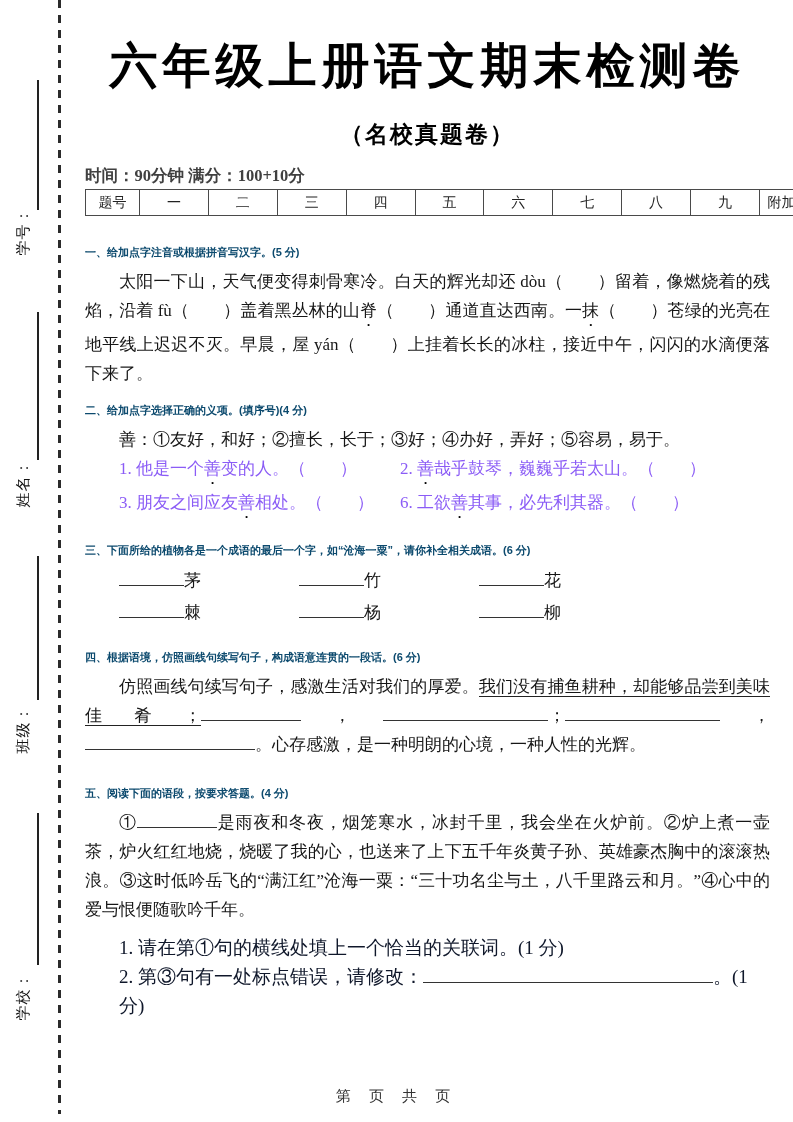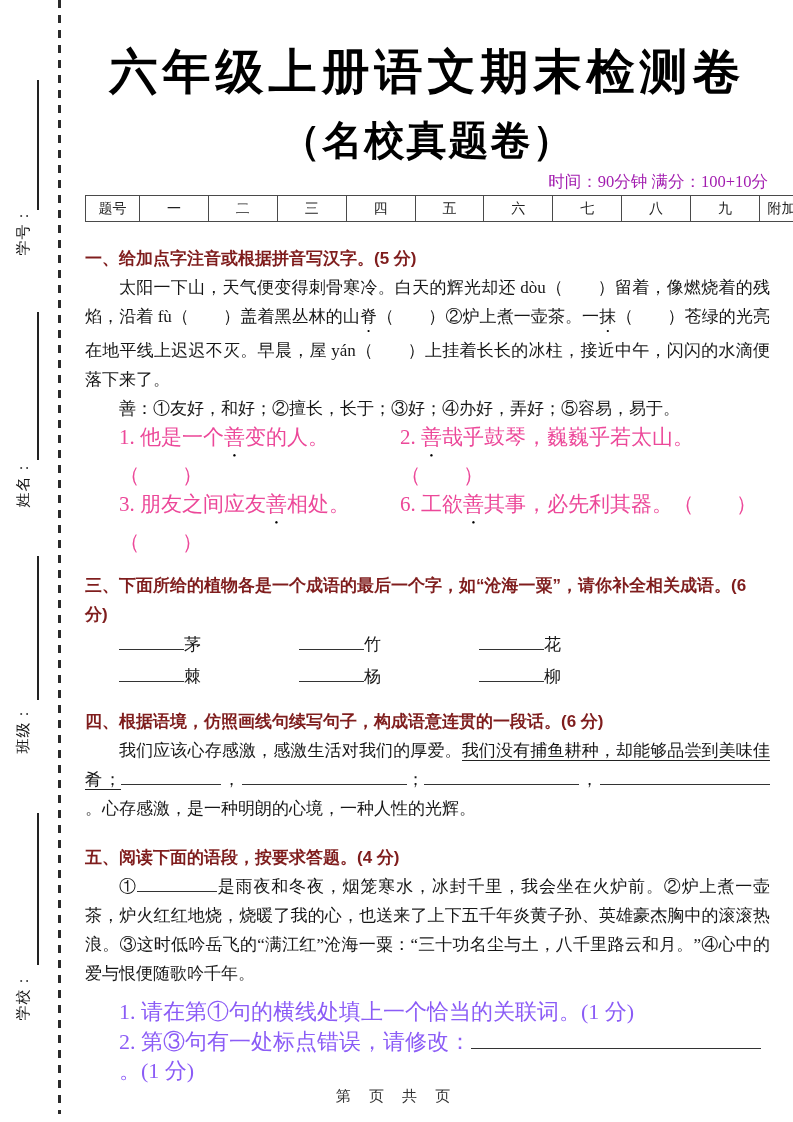--- a/index.html
+++ b/index.html
@@ -27,68 +27,68 @@
     position:absolute;left:-8px;width:62px;text-align:center;
     font-size:15px;color:#111;letter-spacing:1px;
     transform:rotate(-90deg);
     font-family:"Liberation Serif","DejaVu Serif",serif;
   }
   .sl-1{top:222px;}
   .sl-2{top:474px;}
   .sl-3{top:720px;}
   .sl-4{top:987px;}
   
-  .main{position:absolute;left:85px;top:12px;width:685px;}
+  .main{position:absolute;left:85px;top:6px;width:685px;}
   .exam-title{
     margin:30px 0 0 0;text-align:center;
     font-family:"Liberation Sans","DejaVu Sans",sans-serif;
     font-weight:bold;font-size:48px;line-height:60px;letter-spacing:5px;color:#000;
   }
   .exam-subtitle{
     margin:12px 0 0 0;text-align:center;
     font-family:"Liberation Sans","DejaVu Sans",sans-serif;
-    font-weight:bold;font-size:40px;line-height:52px;letter-spacing:2px;color:#000;
+    font-weight:bold;font-size:23px;line-height:52px;letter-spacing:2px;color:#000;
   }
   .exam-meta{
-    margin:4px 2px 0 0;text-align:right;
-    font-size:16.5px;line-height:24px;font-weight:400;color:#a21caf;
+    margin:4px 2px 0 0;text-align:left;
+    font-size:16.5px;line-height:24px;font-weight:700;color:#404040;
   }
   
   table.score{border-collapse:collapse;width:785px;table-layout:fixed;margin-top:1px;}
   table.score td{
     border:1px solid #4a4a4a;height:25px;text-align:center;
     font-size:14px;color:#222;padding:0;
   }
   table.score col.c-first{width:54px;}
   table.score col.c-extra{width:58px;}
   table.score col.c-total{width:52px;}
   
   .q-heading{
     font-family:"Liberation Sans","DejaVu Sans",sans-serif;
-    font-weight:bold;font-size:17px;line-height:29px;color:#7f1d1d;
+    font-weight:bold;font-size:11px;line-height:29px;color:#0c4a6e;
     margin:0;
   }
   .mt-q1{margin-top:22px;}
   .mt-q2{margin-top:8px;}
   .mt-q3{margin-top:14px;}
   .mt-q4{margin-top:14px;}
   .mt-q5{margin-top:20px;}
   .q-para{margin:0;font-size:17px;line-height:29px;text-indent:2em;text-align:justify;color:#161616;}
   .q-line{margin:0;font-size:17px;line-height:29px;padding-left:34px;color:#161616;}
-  .two-col{display:flex;padding-left:34px;font-size:21px;line-height:29px;color:#ec4899;}
+  .two-col{display:flex;padding-left:34px;font-size:17px;line-height:29px;color:#8b5cf6;}
   .two-col .col-l{width:281px;flex:none;}
   .two-col .col-r{flex:1;font-family:Liberation Serif, serif;}
   .u-dot{text-emphasis:filled dot #000;text-emphasis-position:under right;-webkit-text-emphasis:filled dot #000;-webkit-text-emphasis-position:under;}
   .ul-seg{border-bottom:1.5px solid #222;}
   .blank{display:inline-block;border-bottom:1.5px solid #333;height:1em;vertical-align:baseline;}
   .w80{width:80px;}.w100{width:100px;}.w165{width:165px;}.w155{width:155px;}.w170{width:170px;}.w290{width:290px;}
   .plant-row{display:flex;padding-left:34px;font-size:17px;line-height:32px;color:#161616;}
   .plant-item{display:inline-flex;align-items:baseline;margin-right:98px;}
   .plant-item .blank{width:65px;}
-  .sub-q{margin:0;font-size:22px;line-height:29px;padding-left:34px;color:#8b5cf6;}
+  .sub-q{margin:0;font-size:19px;line-height:29px;padding-left:34px;color:#0f172a;}
   .mt-sub{margin-top:9px;}
   .footer{
     position:absolute;left:0;right:0;bottom:16px;text-align:center;
     font-size:15px;letter-spacing:7px;color:#333;
     font-family:"Liberation Sans","DejaVu Sans",sans-serif;
   }
 </style>
 </head>
 <body>
 
@@ -138,24 +138,25 @@
           <td>八</td>
           <td>九</td>
           <td>附加题</td>
           <td>总分</td>
         </tr>
       </tbody>
     </table>
 
     <section>
       <p class="q-heading mt-q1">一、给加点字注音或根据拼音写汉字。(5 分)</p>
-      <p class="q-para"><span>太阳一下山，天气便变得刺骨寒冷。白天的辉光却还 dòu（　　）留着，像燃烧着的残焰，沿着 fù（　　）盖着黑丛林的山</span><span class="u-dot">脊</span><span>（　　）②炉上煮一壶茶。一</span><span class="u-dot">抹</span><span>（　　）苍绿的光亮在地平线上迟迟不灭。早晨，屋 yán（　　）上挂着长长的冰柱，接近中午，闪闪的水滴便落下来了。</span></p>
-    </section>
-
-    <section>
+      <p class="q-para"><span>太阳一下山，天气便变得刺骨寒冷。白天的辉光却还 dòu（　　）留着，像燃烧着的残焰，沿着 fù（　　）盖着黑丛林的山</span><span class="u-dot">脊</span><span>（　　）通道直达西南。一</span><span class="u-dot">抹</span><span>（　　）苍绿的光亮在地平线上迟迟不灭。早晨，屋 yán（　　）上挂着长长的冰柱，接近中午，闪闪的水滴便落下来了。</span></p>
+    </section>
+
+    <section>
+      <p class="q-heading mt-q2">二、给加点字选择正确的义项。(填序号)(4 分)</p>
       <p class="q-line">善：①友好，和好；②擅长，长于；③好；④办好，弄好；⑤容易，易于。</p>
       <div class="two-col">
         <span class="col-l"><span>1. 他是一个</span><span class="u-dot">善</span><span>变的人。（　　）</span></span>
         <span class="col-r"><span>2. </span><span class="u-dot">善</span><span>哉乎鼓琴，巍巍乎若太山。（　　）</span></span>
       </div>
       <div class="two-col">
         <span class="col-l"><span>3. 朋友之间应友</span><span class="u-dot">善</span><span>相处。（　　）</span></span>
         <span class="col-r"><span>6. 工欲</span><span class="u-dot">善</span><span>其事，必先利其器。（　　）</span></span>
       </div>
     </section>
@@ -187,21 +188,21 @@
           </span>
         <span class="plant-item">
             <span class="blank"></span>
             <span>柳</span>
           </span>
       </div>
     </section>
 
     <section>
       <p class="q-heading mt-q4">四、根据语境，仿照画线句续写句子，构成语意连贯的一段话。(6 分)</p>
-      <p class="q-para"><span>我们应该心存感激，感激生活对我们的厚爱。</span><span class="ul-seg">我们没有捕鱼耕种，却能够品尝到美味佳肴；</span><span class="blank w100"></span><span>，</span><span class="blank w165"></span><span>；</span><span class="blank w155"></span><span>，</span><span class="blank w170"></span><span>。心存感激，是一种明朗的心境，一种人性的光辉。</span></p>
+      <p class="q-para"><span>仿照画线句续写句子，感激生活对我们的厚爱。</span><span class="ul-seg">我们没有捕鱼耕种，却能够品尝到美味佳肴；</span><span class="blank w100"></span><span>，</span><span class="blank w165"></span><span>；</span><span class="blank w155"></span><span>，</span><span class="blank w170"></span><span>。心存感激，是一种明朗的心境，一种人性的光辉。</span></p>
     </section>
 
     <section>
       <p class="q-heading mt-q5">五、阅读下面的语段，按要求答题。(4 分)</p>
       <p class="q-para"><span>①</span><span class="blank w80"></span><span>是雨夜和冬夜，烟笼寒水，冰封千里，我会坐在火炉前。②炉上煮一壶茶，炉火红红地烧，烧暖了我的心，也送来了上下五千年炎黄子孙、英雄豪杰胸中的滚滚热浪。③这时低吟岳飞的“满江红”沧海一粟：“三十功名尘与土，八千里路云和月。”④心中的爱与恨便随歌吟千年。</span></p>
       <p class="sub-q mt-sub">1. 请在第①句的横线处填上一个恰当的关联词。(1 分)</p>
       <p class="sub-q"><span>2. 第③句有一处标点错误，请修改：</span><span class="blank w290"></span><span>。(1 分)</span></p>
     </section>
 
   </div>

